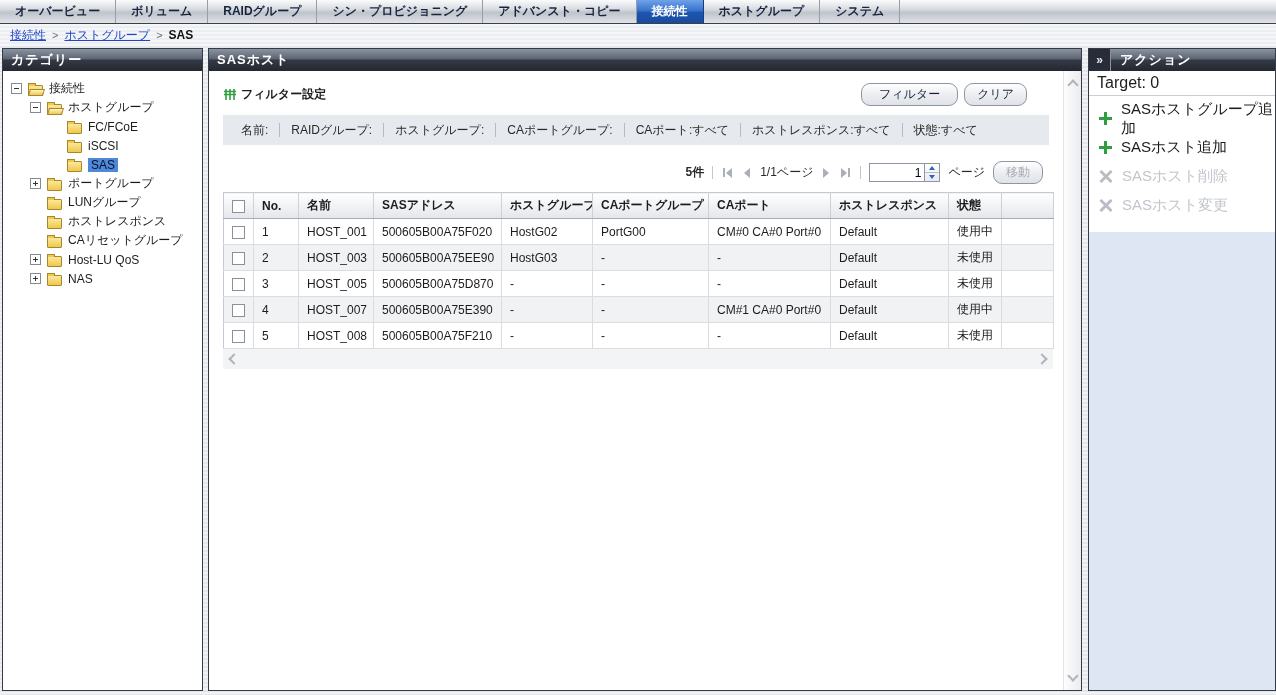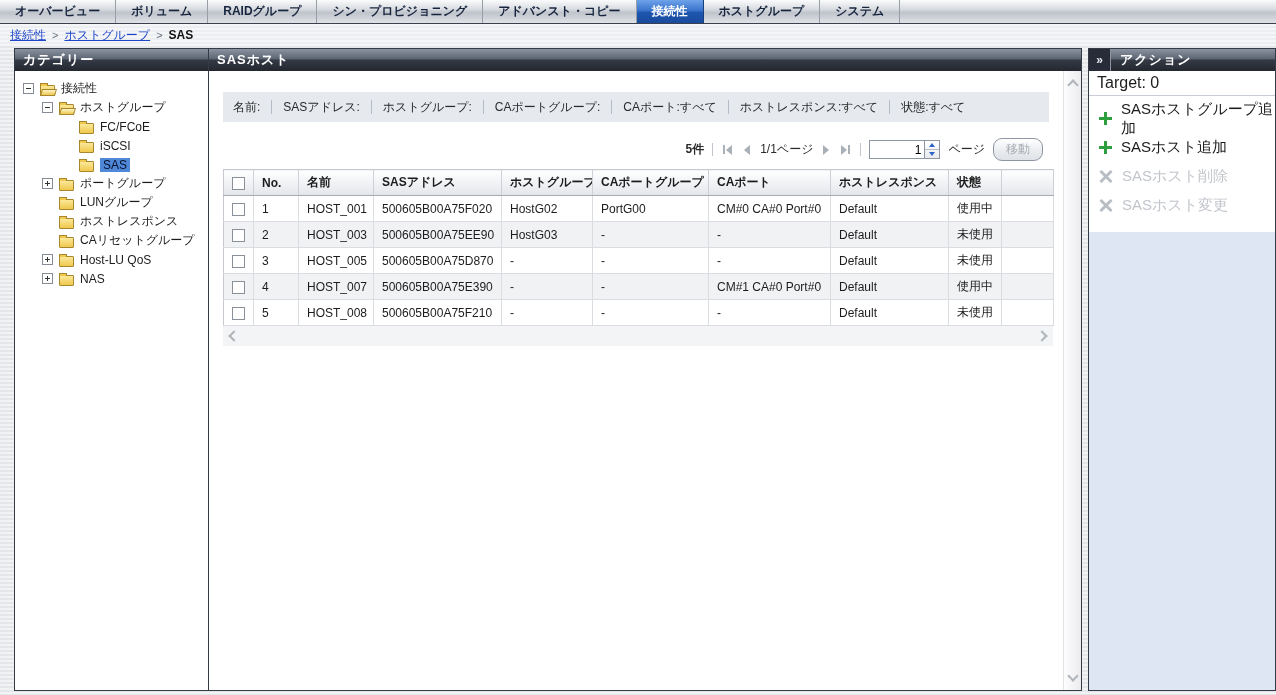--- a/index.html
+++ b/index.html
@@ -26,21 +26,21 @@
   .crumb-current { color:#111; font-weight:bold; }
 
   
   .panel { position:absolute; top:48px; bottom:4px; background:#fff; border:1px solid #343a46;
            display:flex; flex-direction:column; }
   .panel-header { height:22px; flex:none; display:flex; align-items:center; padding:0 8px;
                   background:linear-gradient(180deg,#8a93a1 0%,#5d6572 45%,#343a46 50%,#23272f 100%);
                   color:#fff; font-size:13px; font-weight:bold; letter-spacing:1px; }
 
   
-  .sidebar { left:14px; width:201px; }
+  .sidebar { left:2px; width:201px; }
   .tree { padding-top:8px; }
   .tree-row { display:flex; align-items:center; height:19px; font-size:12px; color:#1c1c1c; padding-left:8px; }
   .tree-row.lvl1 { padding-left:27px; }
   .tree-row.lvl2 { padding-left:47px; }
   .exp { width:11px; height:11px; flex:none; border:1px solid #848b94; background:#fff;
          position:relative; margin-right:6px; cursor:pointer; }
   .exp::before { content:""; position:absolute; left:2px; right:2px; top:4px; height:1px; background:#333; }
   .exp.plus::after { content:""; position:absolute; top:2px; bottom:2px; left:4px; width:1px; background:#333; }
   .exp-spacer { width:17px; flex:none; }
   .folder { width:15px; height:11px; flex:none; position:relative; margin:3px 6px 0 0;
@@ -60,21 +60,21 @@
 
   .filter-head { display:flex; align-items:center; }
   .filter-title { display:flex; align-items:center; gap:4px; font-size:12px; font-weight:bold; color:#1c1c1c; }
   .btn-group { margin-left:auto; margin-right:22px; display:flex; gap:6px; }
   .btn { background:linear-gradient(180deg,#ffffff,#eceef1 50%,#dfe2e7); border:1px solid #8f96a3;
          border-radius:9px; padding:2px 17px; font-size:12px; color:#16243e; cursor:pointer; white-space:nowrap; }
   .btn.small { padding:2px 12px; }
   .btn.disabled { color:#a9adb4; cursor:default; }
 
   .criteria { height:30px; margin-top:9px; display:flex; align-items:center; background:#e6e9ee;
-              font-size:12px; color:#2a2a2a; padding-left:10px; }
+              font-size:12px; color:#2a2a2a; padding-left:18px; }
   .criteria .crit { white-space:nowrap; }
   .crit-sep { width:1px; height:14px; background:#b6bcc5; margin:0 11px; flex:none; }
 
   .pager { display:flex; align-items:center; justify-content:flex-end; gap:8px;
            margin:16px 6px 8px 0; font-size:12px; color:#2a2a2a; }
   .pager .count { font-weight:bold; }
   .pg-sep { width:1px; height:13px; background:#c3c7cd; }
   .pg-btn { display:flex; align-items:center; gap:1px; cursor:pointer; padding:0 2px; }
   .pg-bar { width:2px; height:9px; background:#aab0b8; }
   .tri { width:0; height:0; border-top:5px solid transparent; border-bottom:5px solid transparent; }
@@ -224,25 +224,37 @@
         <span class="tree-label">NAS</span>
       </div>
     </div>
   </div>
 
   <div class="panel main">
     <div class="panel-header">SASホスト</div>
     <div class="main-body">
       <div class="main-content">
 
+        <div class="filter-head">
+          <div class="filter-title">
+            <svg width="14" height="15" viewBox="0 0 14 15">
+              <path d="M3 2v11M7 2v11M11 2v11M1 4.5h12M1 7.5h12" stroke="#2f9e3f" stroke-width="1.6" fill="none"></path>
+            </svg>
+            <span>フィルター設定</span>
+          </div>
+          <div class="btn-group">
+            <button class="btn">フィルター</button>
+            <button class="btn small">クリア</button>
+          </div>
+        </div>
 
         <div class="criteria">
           <span class="crit">名前:</span>
           <span class="crit-sep"></span>
-          <span class="crit">SASアドレス:</span>
+          <span class="crit">RAIDグループ:</span>
           <span class="crit-sep"></span>
           <span class="crit">ホストグループ:</span>
           <span class="crit-sep"></span>
           <span class="crit">CAポートグループ:</span>
           <span class="crit-sep"></span>
           <span class="crit">CAポート:すべて</span>
           <span class="crit-sep"></span>
           <span class="crit">ホストレスポンス:すべて</span>
           <span class="crit-sep"></span>
           <span class="crit">状態:すべて</span>

